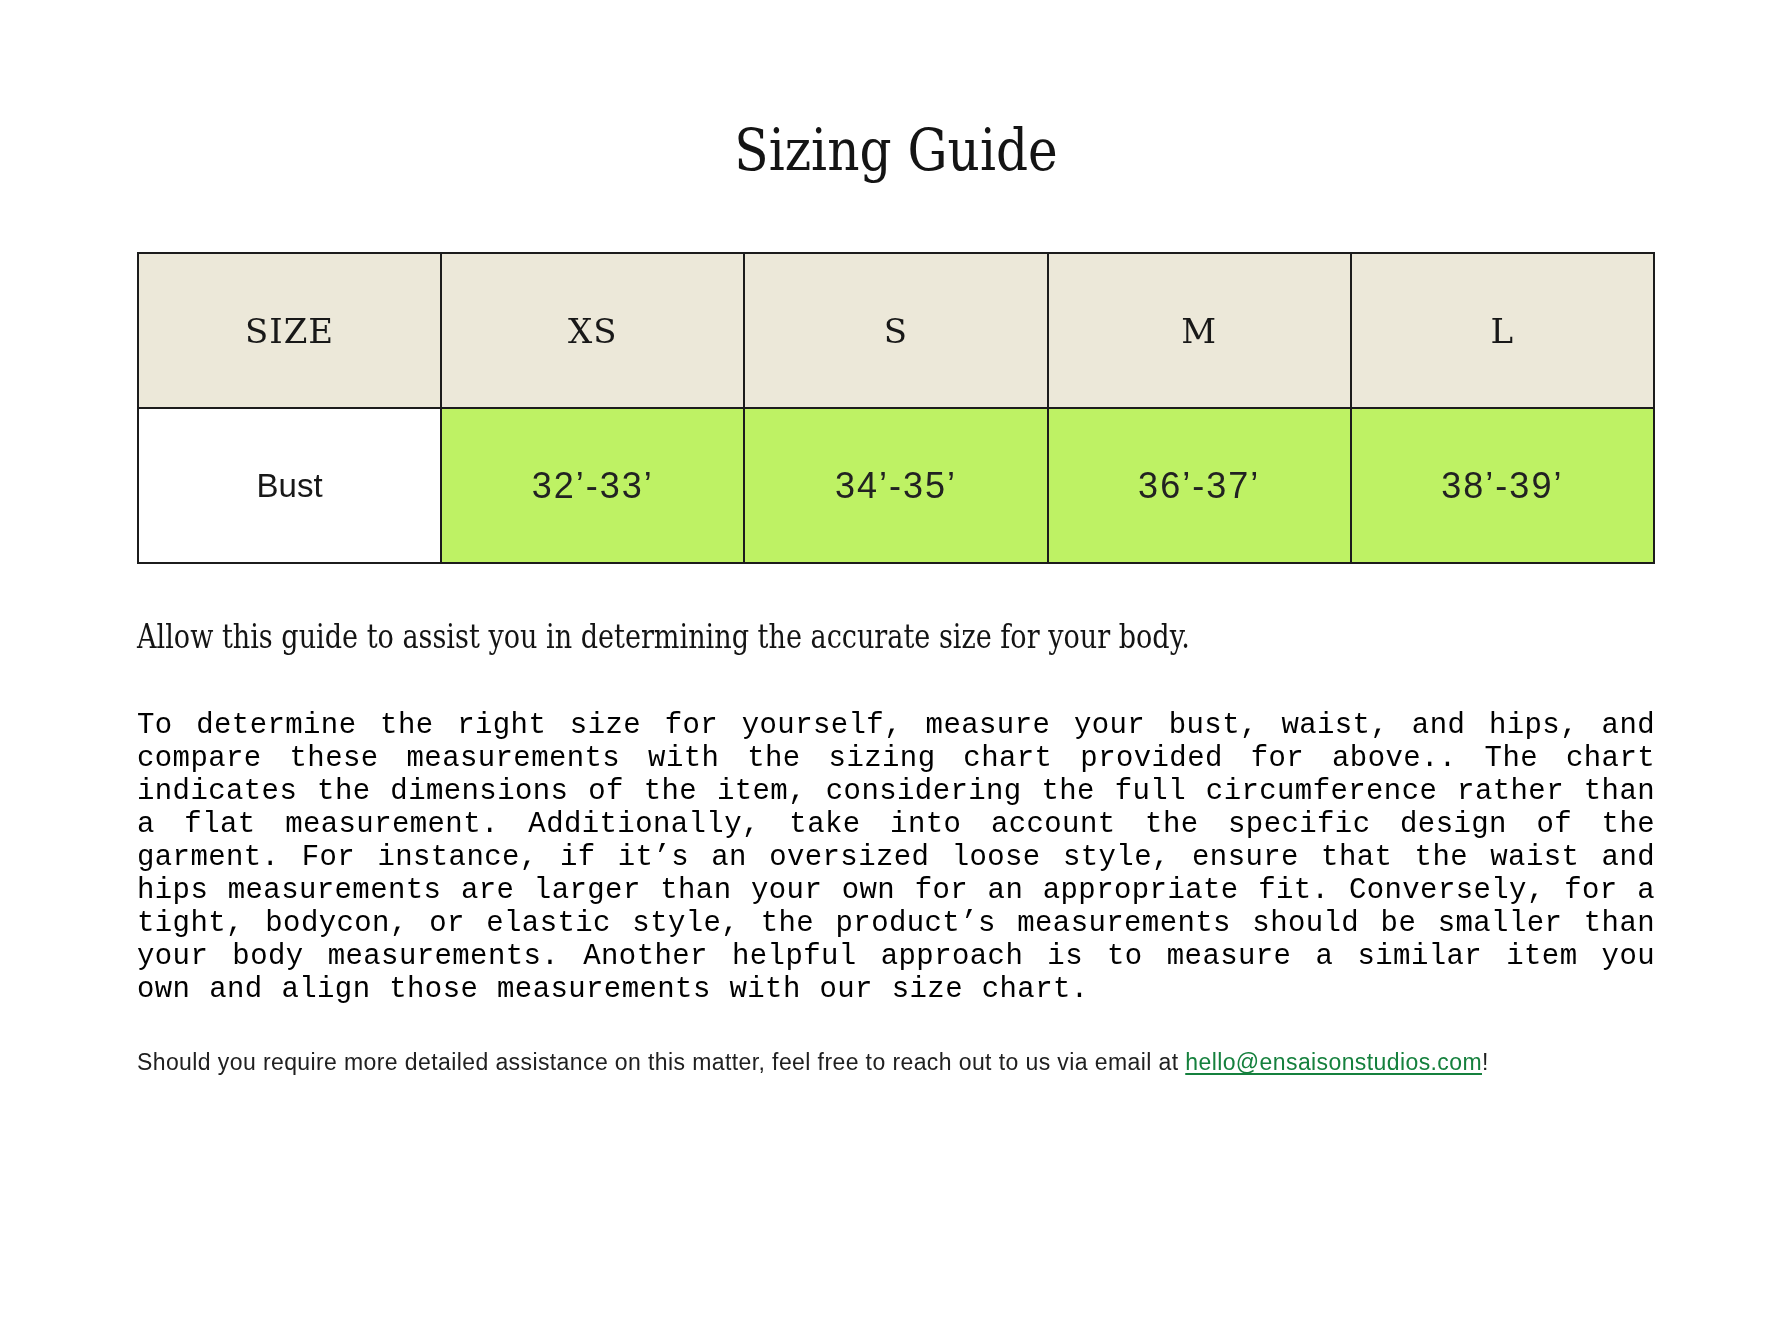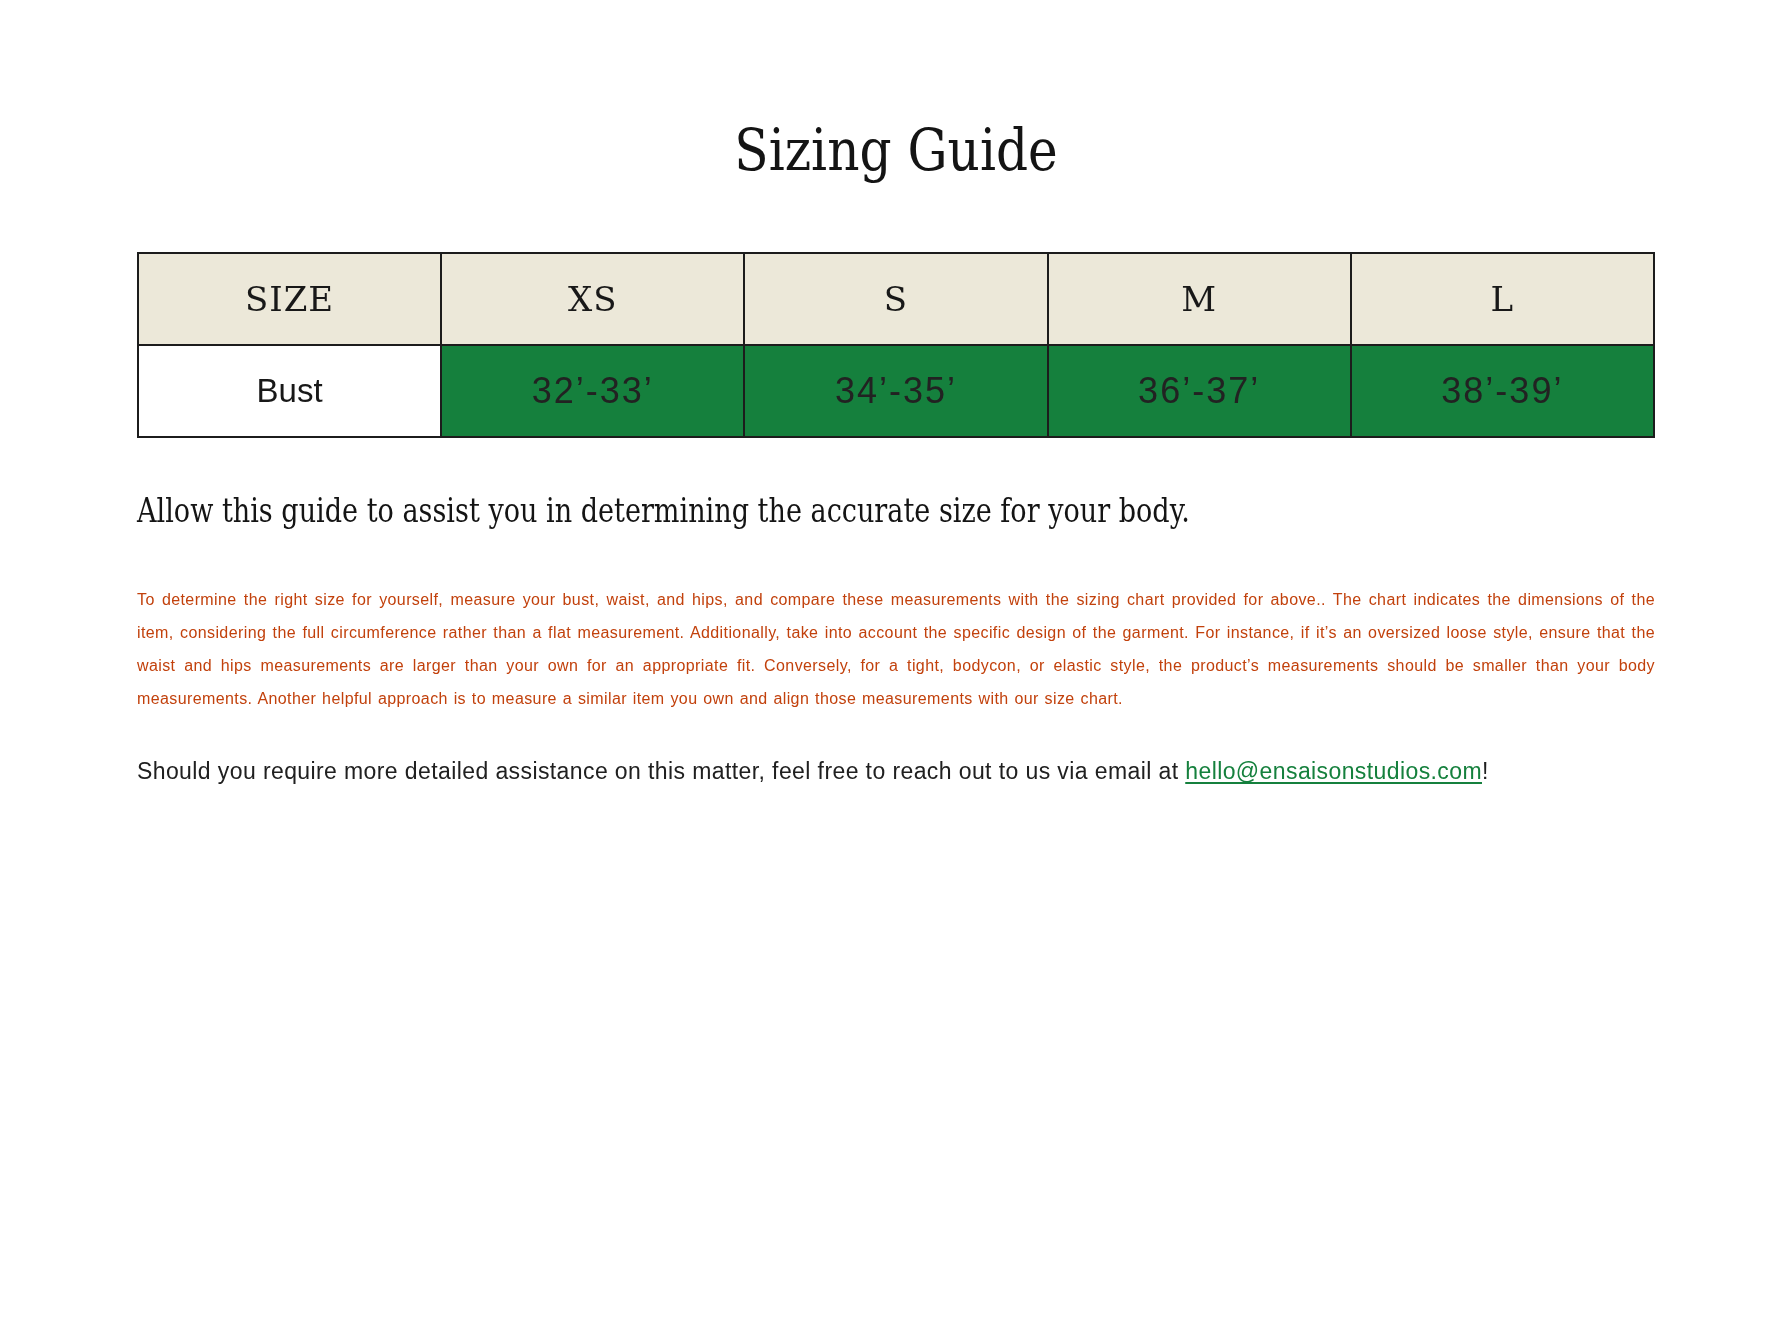--- a/index.html
+++ b/index.html
@@ -31,21 +31,21 @@
   table.size-table {
     margin-top: 68px;
     width: 1518px;
     border-collapse: collapse;
     table-layout: fixed;
   }
   table.size-table th,
   table.size-table td {
     border: 2px solid #1c1c1c;
     width: 20%;
-    height: 92px;
+    height: 155px;
     text-align: center;
     vertical-align: middle;
   }
   table.size-table th {
     background: #ece8d9;
     font-family: "DejaVu Serif", "Liberation Serif", serif;
     font-weight: 400;
     font-size: 34px;
     letter-spacing: 1px;
     color: #181818;
@@ -56,42 +56,43 @@
     font-size: 33px;
     color: #181818;
     background: #ffffff;
   }
   td.value-cell {
     font-family: "Liberation Sans", sans-serif;
     font-weight: 400;
     font-size: 36px;
     letter-spacing: 2px;
     color: #222222;
-    background: #15803d;
+    background: #bef264;
   }
   .subtitle {
     margin-top: 52px;
     font-family: "DejaVu Serif", "Liberation Serif", serif;
     font-weight: 400;
     font-size: 33px;
     line-height: 1.3;
     color: #141414;
     transform: scaleX(0.82);
     transform-origin: left center;
     white-space: nowrap;
   }
   .body-paragraph {
     margin-top: 50px;
     width: 1518px;
-    font-size: 16px;
+    font-size: 29px;
     line-height: 33px;
     letter-spacing: 0.4px;
     word-spacing: 1px;
     text-align: justify;
-    color: #c2410c;
+    color: #000000;
+    font-family: Liberation Mono, monospace;
   }
   .contact-line {
     margin-top: 40px;
     width: 1518px;
     font-size: 23px;
     line-height: 33px;
     letter-spacing: 0.4px;
     color: #202020;
   }
   .contact-line a {

